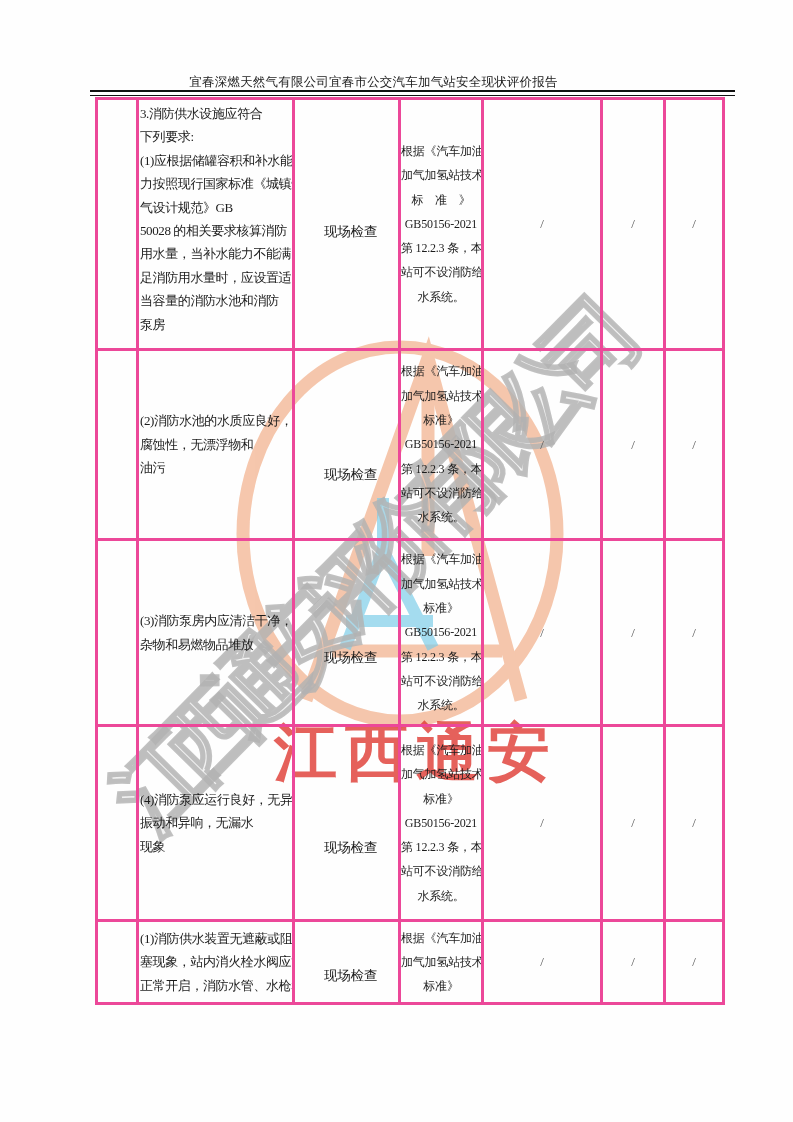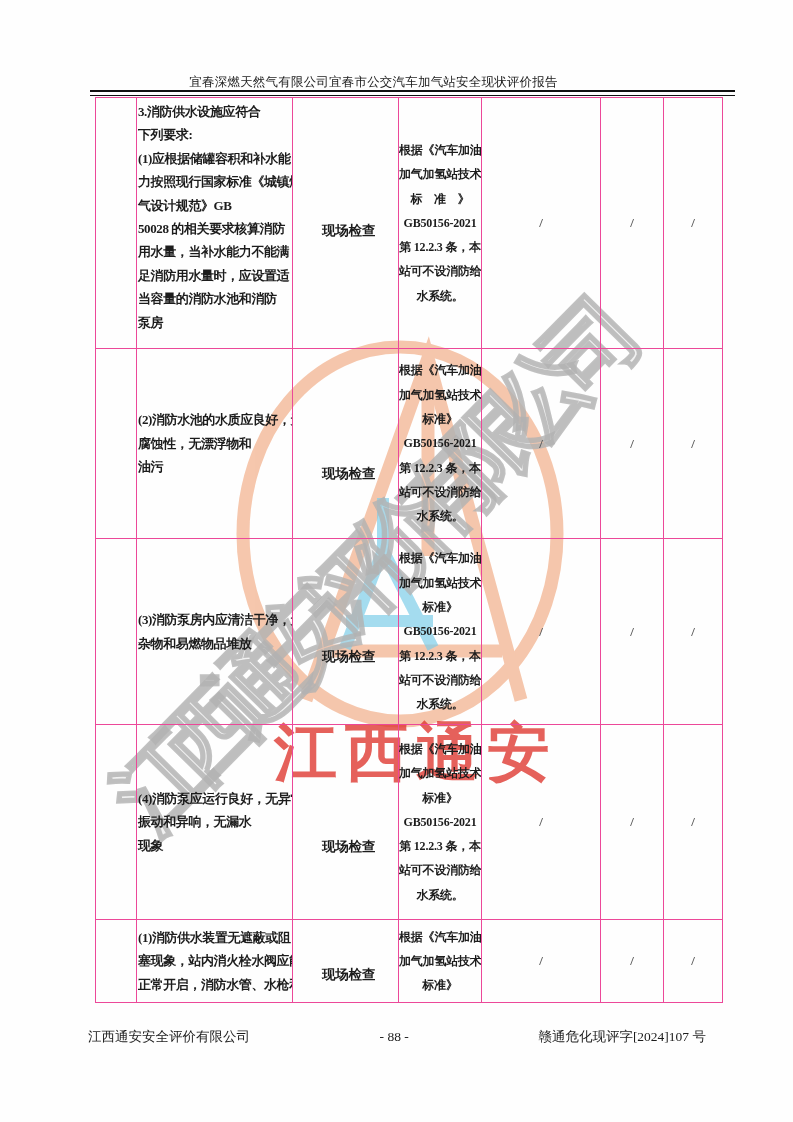--- a/index.html
+++ b/index.html
@@ -38,21 +38,21 @@
   .rule-thick{top:90px;height:2.4px;}
   .rule-thin{top:95px;height:1px;}
 
   
   table.doc-table{
     position:absolute;z-index:2;left:95px;top:97px;
     width:627px;border-collapse:collapse;table-layout:fixed;
     background:transparent;
   }
   table.doc-table td{
-    border:1px solid #ec4899;padding:0;vertical-align:middle;overflow:hidden;font-weight:bold;
+    border:3px solid #ec4899;padding:0;vertical-align:middle;overflow:hidden;
   }
   td.seq{}
   td.item{text-align:left;}
   td.item .line{font-size:13px;line-height:23.4px;letter-spacing:-0.4px;padding-left:1px;white-space:nowrap;}
   td.item.vtop{vertical-align:top;}
   td.item.vtop .line:first-child{padding-top:2px;}
   td.method{text-align:left;font-size:13.5px;letter-spacing:-0.2px;}
   td.method div{padding-left:1px;white-space:nowrap;margin-left:28px;}
   td.basis{text-align:center;}
   td.basis .bline{font-size:12px;line-height:24.3px;letter-spacing:-0.2px;white-space:nowrap;text-align:center;}
@@ -217,19 +217,14 @@
             <div class="bline">加气加氢站技术</div>
             <div class="bline">标准》</div>
           </td>
           <td class="slash">/</td>
           <td class="slash">/</td>
           <td class="slash">/</td>
         </tr>
       </tbody>
   </table>
 
-  <div class="footer">
-    <span>江西通安安全评价有限公司</span>
-    <span>- 88 -</span>
-    <span>赣通危化现评字[2024]107 号</span>
-  </div>
 
 </div>
 
 </body></html>

